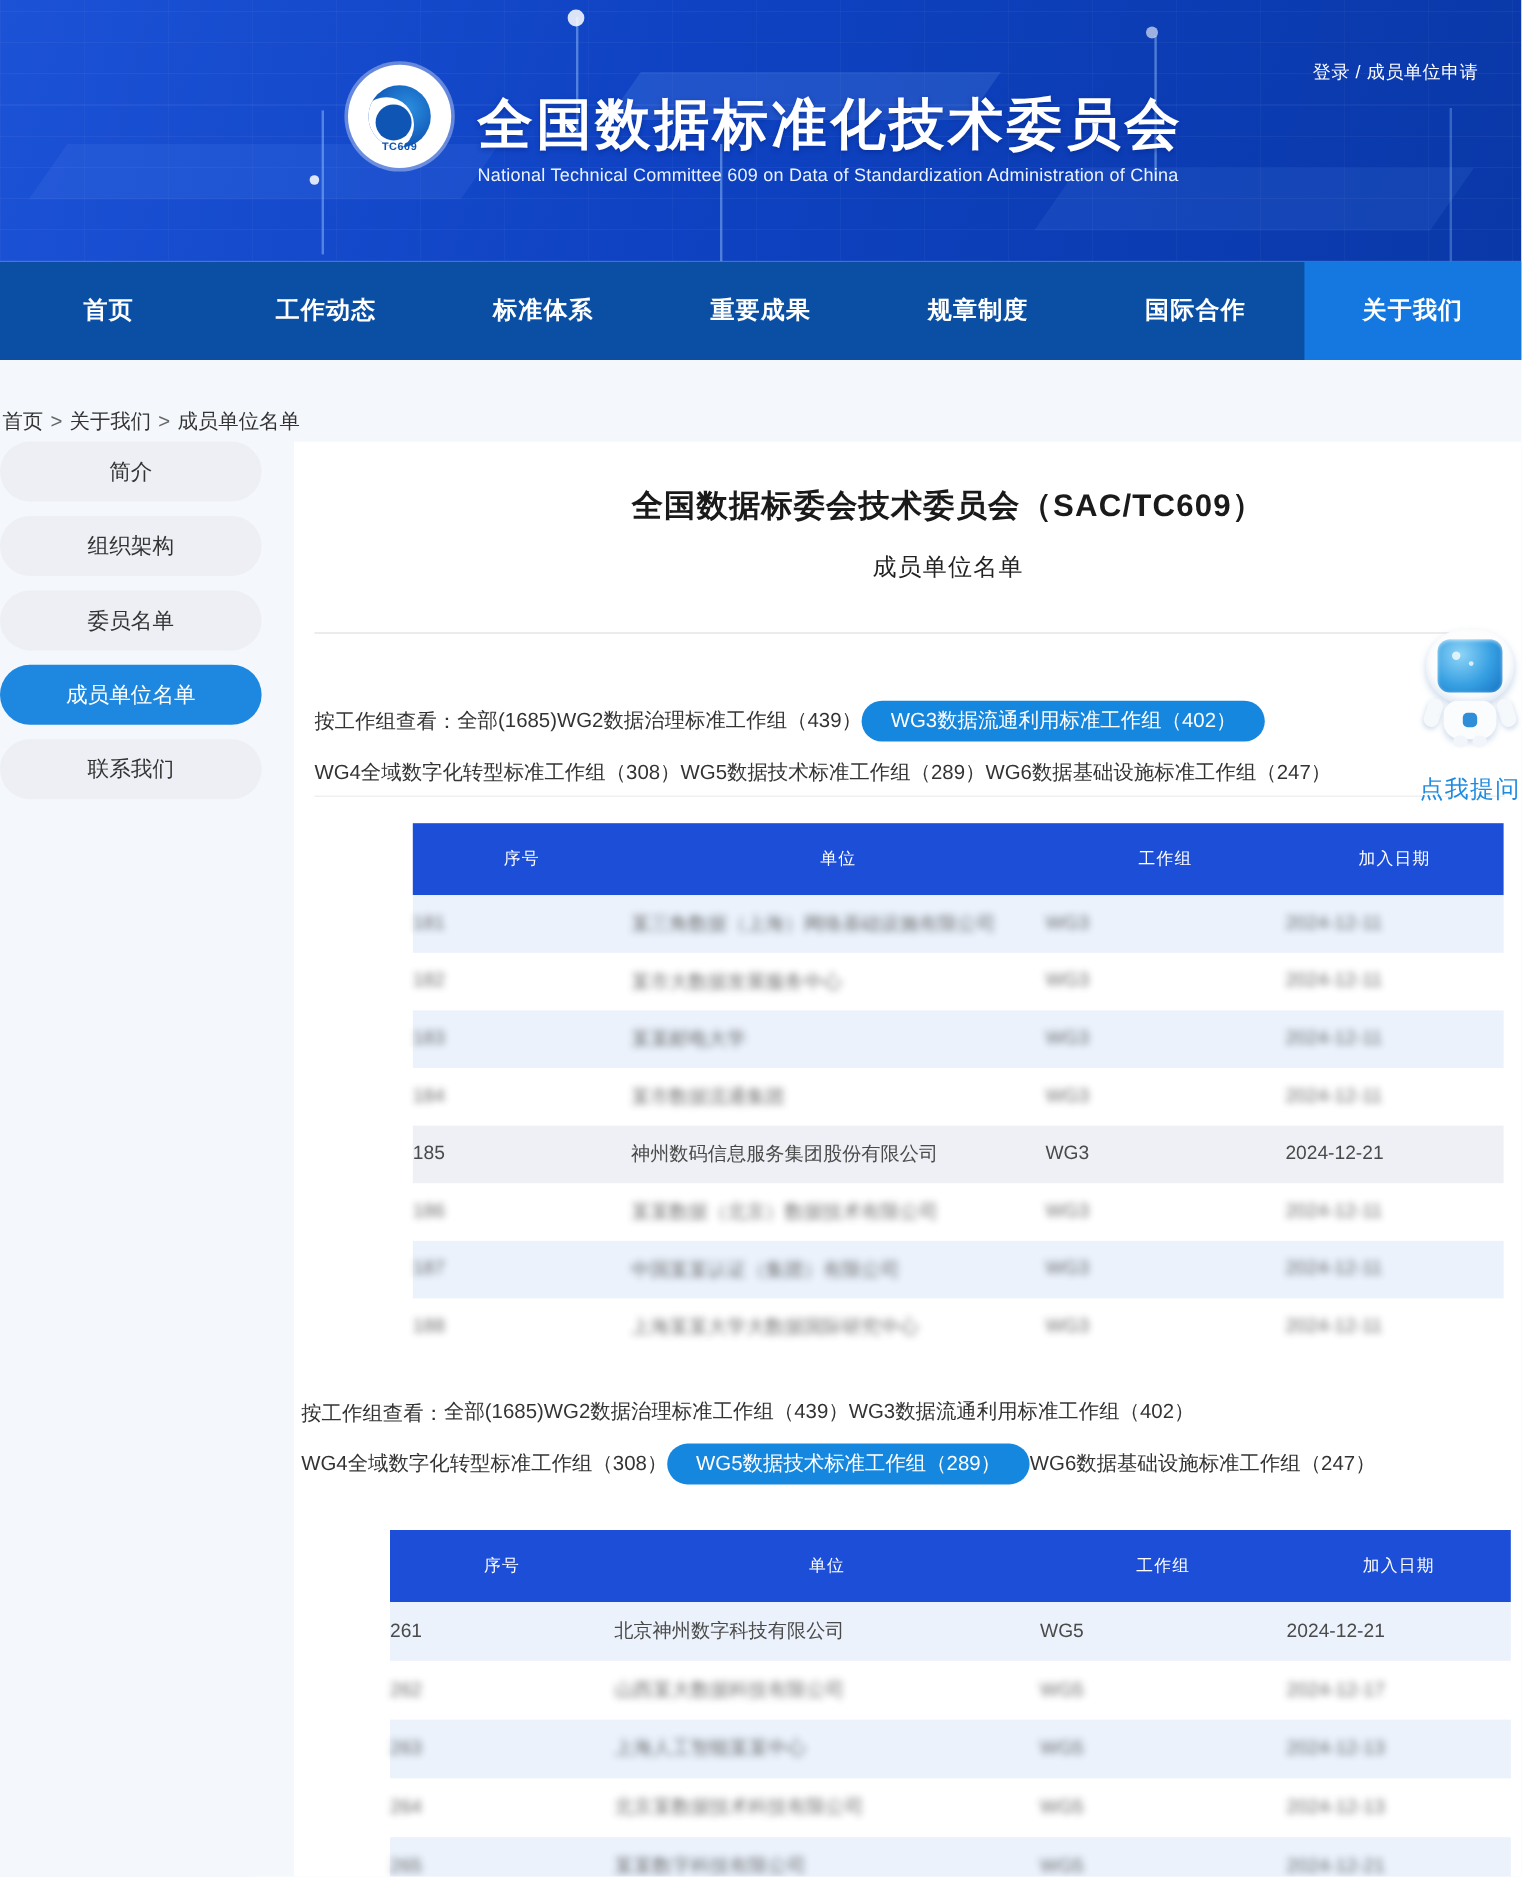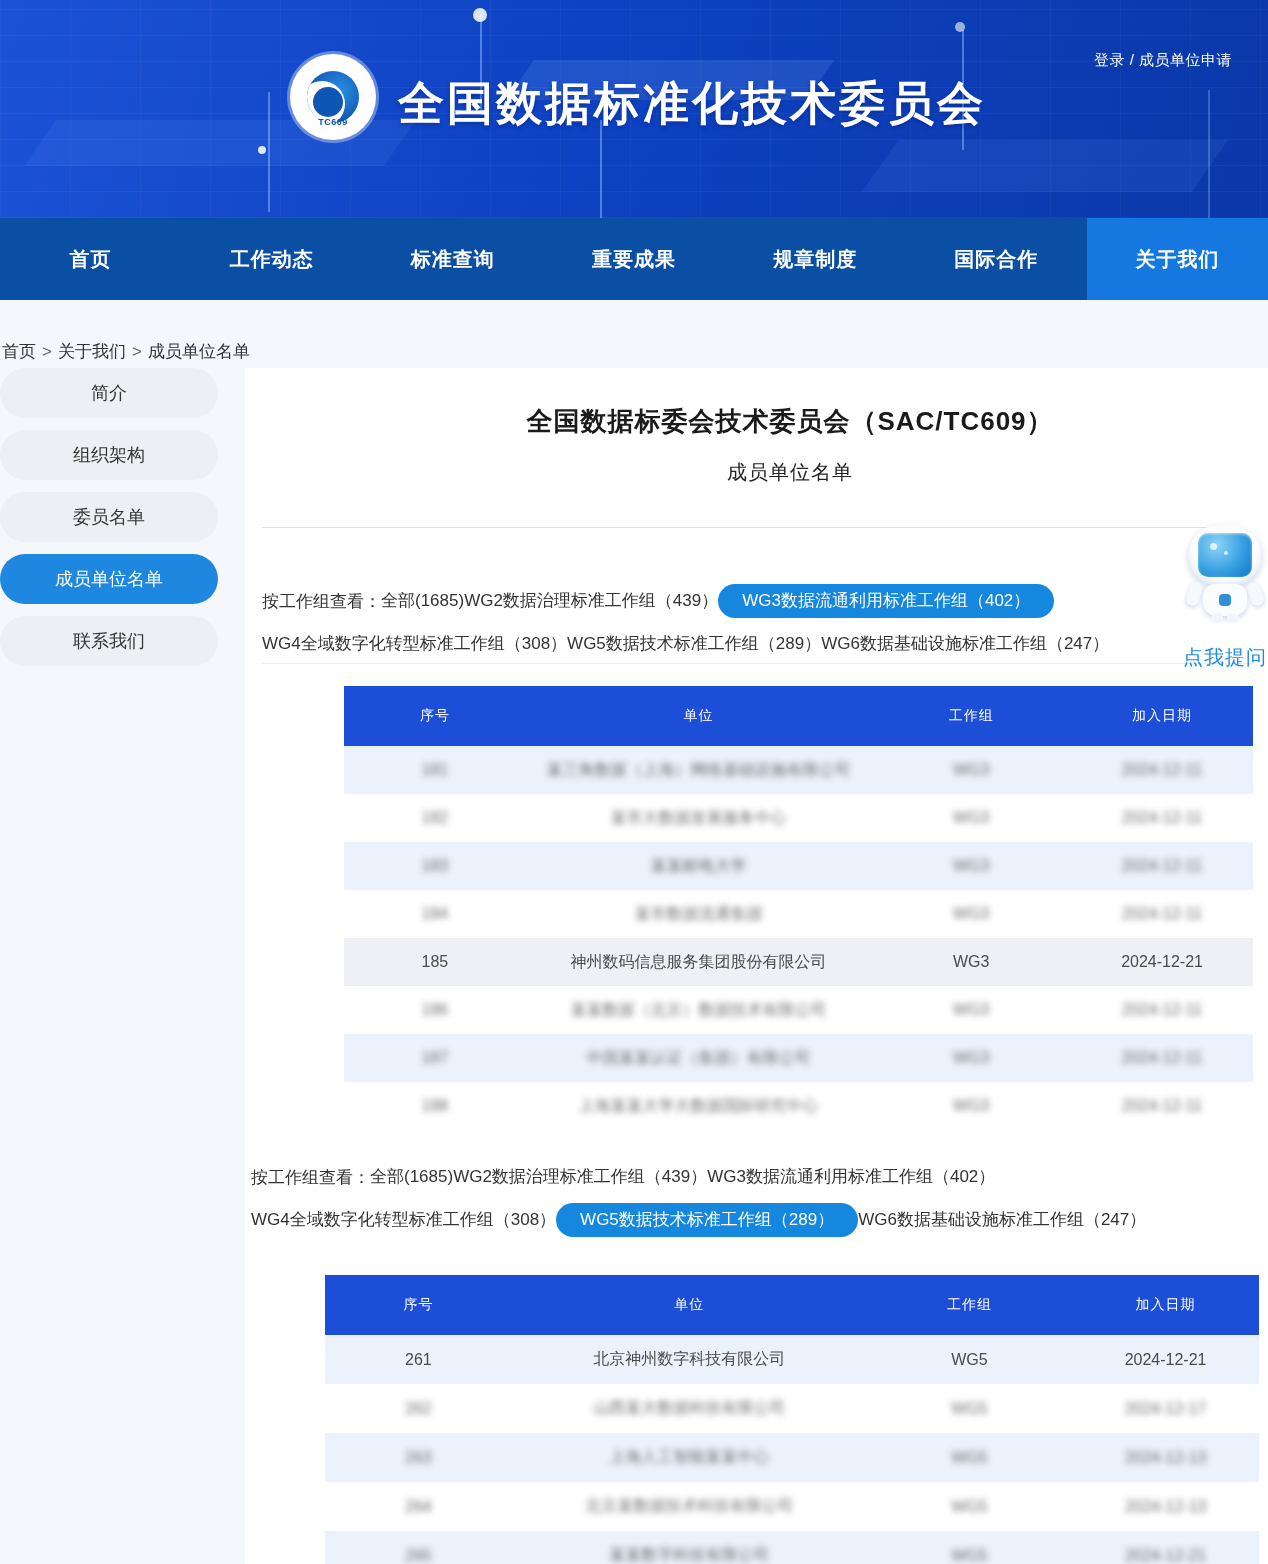--- a/index.html
+++ b/index.html
@@ -99,21 +99,21 @@
   .foot-l { left:8px; } .foot-r { right:8px; }
   .assistant-label { margin-top:16px; font-size:20px; color:#1f8be0; letter-spacing:1px; }
 
   
   .member-table { position:absolute; }
   .tbl1 { left:344px; top:686px; width:909px; }
   .tbl2 { left:325px; top:1275px; width:934px; }
   .thead { display:grid; grid-template-columns:20% 38% 22% 20%; background:#1d4ed8; height:60px;
     align-items:center; text-align:center; color:#fff; font-size:14px; letter-spacing:1px; }
   .trow { display:grid; grid-template-columns:20% 38% 22% 20%; height:48px; align-items:center;
-    text-align:center; font-size:16px; color:#4a4a4a; }
+    text-align:left; font-size:16px; color:#4a4a4a; }
   .tbl2 .trow { height:49px; }
   .trow.alt { background:#ebf2fc; }
   .trow.highlight { background:#eef0f5; }
   .cell span { display:inline-block; }
   .blurred { filter:blur(3px); opacity:.8; }
 </style>
 </head>
 <body>
 
 <div class="page">
@@ -135,28 +135,29 @@
 
     <div class="login-link">登录 / 成员单位申请</div>
 
     <div class="brand">
       <div class="logo">
         <div class="logo-swoosh"></div>
         <div class="logo-badge">TC609</div>
       </div>
       <div class="brand-text">
         <div class="brand-title">全国数据标准化技术委员会</div>
+        <div class="brand-sub">National Technical Committee 609 on Data of Standardization Administration of China</div>
       </div>
     </div>
   </div>
 
   <nav class="main-nav">
       <div class="nav-item">首页</div>
       <div class="nav-item">工作动态</div>
-      <div class="nav-item">标准查询</div>
+      <div class="nav-item">标准体系</div>
       <div class="nav-item">重要成果</div>
       <div class="nav-item">规章制度</div>
       <div class="nav-item">国际合作</div>
       <div class="nav-item active">关于我们</div>
     </nav>
 
   <div class="breadcrumb"><span class="bc-item">首页</span><span class="bc-sep">&gt;</span><span class="bc-item">关于我们</span><span class="bc-sep">&gt;</span><span class="bc-item">成员单位名单</span></div>
 
   <aside class="sidebar">
       <div class="side-item">简介</div>

